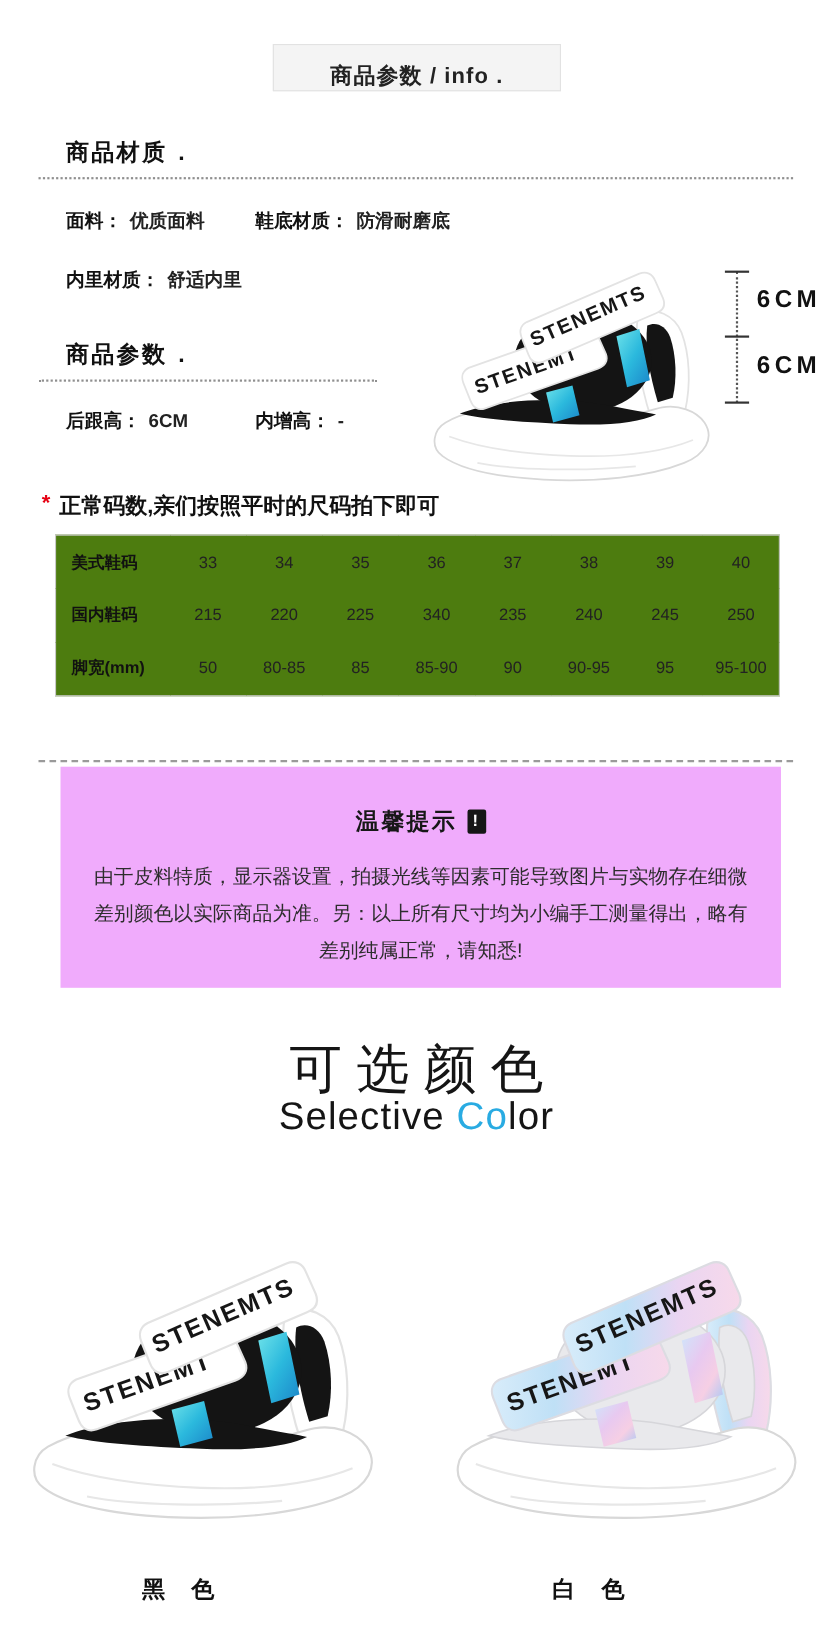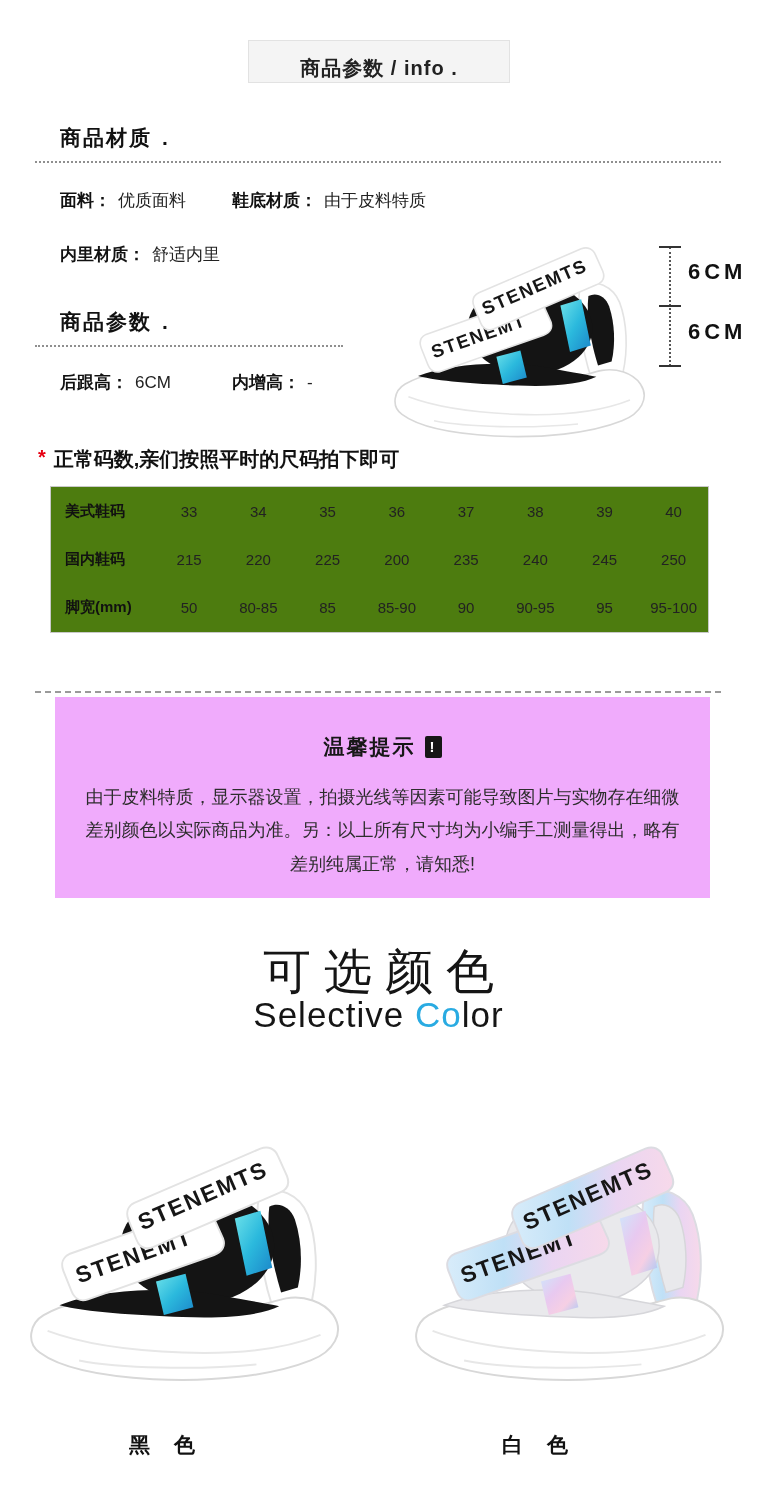--- a/index.html
+++ b/index.html
@@ -19,21 +19,21 @@
   .sec-title { position: absolute; font-size: 21px; font-weight: 700; letter-spacing: 2px; color:#111; }
   .sec-title .dot { margin-left: 10px; font-weight: 900; }
   #sec1-title { left: 60px; top: 124px; }
   #sec2-title { left: 60px; top: 308px; }
   .dotline { position: absolute; border-top: 2px dotted #8f8f8f; height:0; }
   #dot1 { left: 35px; top: 161px; width: 686px; }
   #dot2 { left: 35px; top: 345px; width: 308px; }
   #dash-sep { left: 35px; top: 691px; width: 686px; border-top: 2px dashed #9a9a9a; }
   .kv { position: absolute; font-size: 17px; color:#111; white-space: nowrap; }
   .kv .k { font-weight: 700; }
-  .kv .v { font-weight: 400; margin-left: 7px; color:#222; }
+  .kv .v { font-weight: 700; margin-left: 7px; color:#222; }
   #kv-fabric { left: 60px; top: 189px; }
   #kv-sole   { left: 232px; top: 189px; }
   #kv-liner  { left: 60px; top: 243px; }
   #kv-heel   { left: 60px; top: 371px; }
   #kv-inner  { left: 232px; top: 371px; }
 
   .svg-img { position: absolute; }
   #product-img { left: 386px; top: 216px; width: 272px; height: 240px; }
   #sandal-black { left: 20px; top: 1108px; width: 335px; height: 296px; }
   #sandal-white { left: 405px; top: 1108px; width: 335px; height: 296px; }
@@ -143,21 +143,21 @@
 
   <div class="sec-title" id="sec1-title">
     <span>商品材质</span><span class="dot">.</span>
   </div>
   <div class="dotline" id="dot1"></div>
 
   <div class="kv" id="kv-fabric">
     <span class="k">面料：</span><span class="v">优质面料</span>
   </div>
   <div class="kv" id="kv-sole">
-    <span class="k">鞋底材质：</span><span class="v">由于皮料特质</span>
+    <span class="k">鞋底材质：</span><span class="v">防滑耐磨底</span>
   </div>
   <div class="kv" id="kv-liner">
     <span class="k">内里材质：</span><span class="v">舒适内里</span>
   </div>
 
   <div class="sec-title" id="sec2-title">
     <span>商品参数</span><span class="dot">.</span>
   </div>
   <div class="dotline" id="dot2"></div>
 
@@ -206,21 +206,21 @@
         <td>37</td>
         <td>38</td>
         <td>39</td>
         <td>40</td>
       </tr>
       <tr>
         <td class="lbl">国内鞋码</td>
         <td>215</td>
         <td>220</td>
         <td>225</td>
-        <td>200</td>
+        <td>340</td>
         <td>235</td>
         <td>240</td>
         <td>245</td>
         <td>250</td>
       </tr>
       <tr>
         <td class="lbl">脚宽(mm)</td>
         <td>50</td>
         <td>80-85</td>
         <td>85</td>

